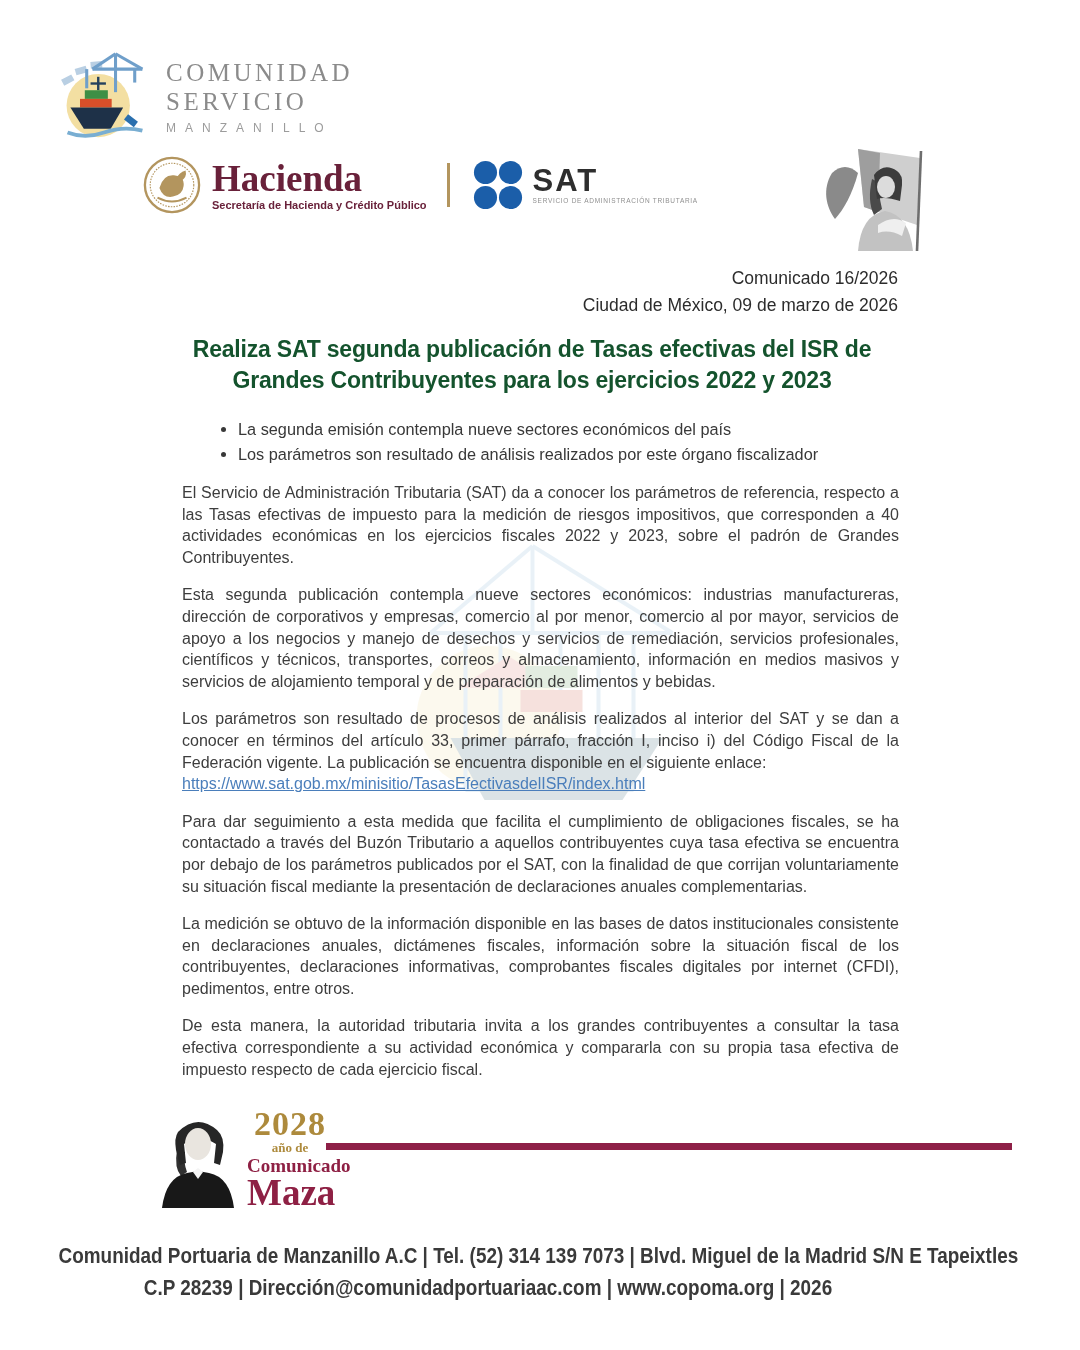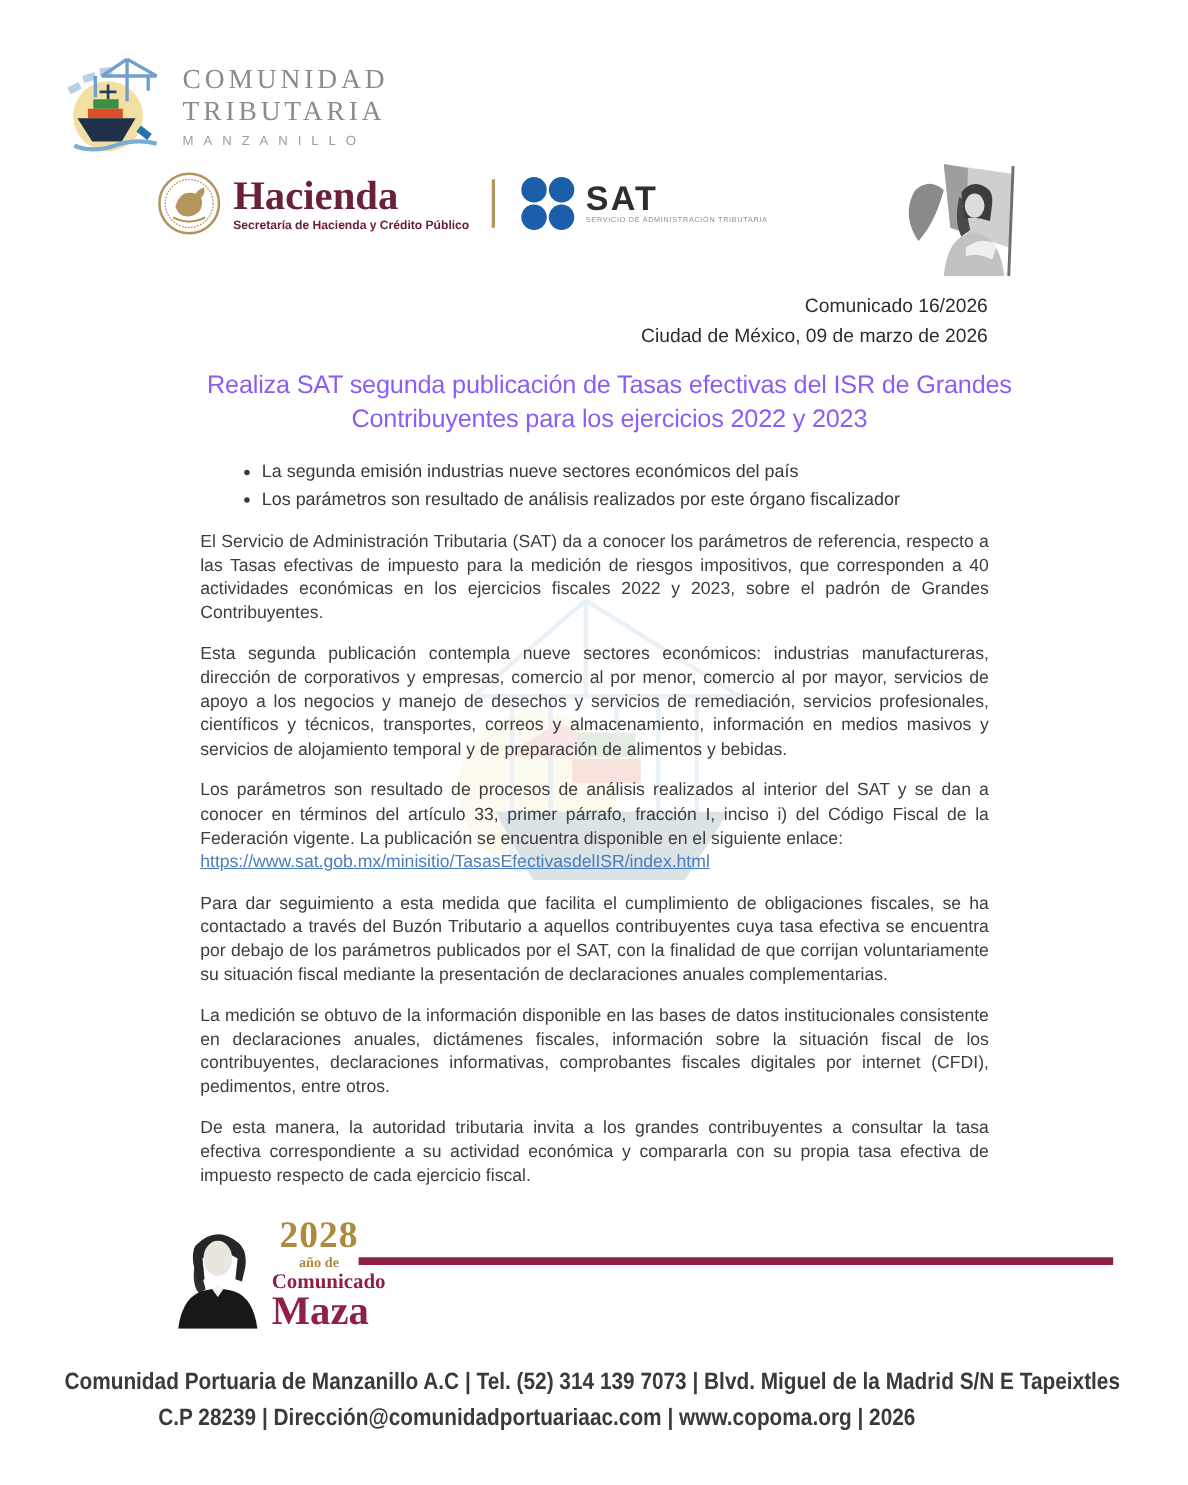--- a/index.html
+++ b/index.html
@@ -37,22 +37,22 @@
   .sat-name { font-weight: 800; font-size: 31px; color: #2e2e2e; letter-spacing: 2px; line-height: 30px; }
   .sat-sub { font-size: 6.5px; color: #8f8f8f; letter-spacing: .7px; margin-top: 1px; }
 
   .flag-img { position: absolute; left: 820px; top: 145px; width: 124px; height: 110px; }
 
   
   .meta { position: absolute; right: 182px; top: 265px; text-align: right; font-size: 17.5px; color: #2c2c2c; line-height: 27px; }
 
   
   .headline {
-    position: absolute; left: 184px; top: 334px; width: 740px;
-    text-align: center; font-size: 23px; font-weight: 400; color: #8b5cf6;
+    position: absolute; left: 162px; top: 334px; width: 740px;
+    text-align: center; font-size: 23px; font-weight: 700; color: #14532d;
     line-height: 31px; letter-spacing: -.2px;
   }
 
   
   .bullets { position: absolute; left: 214px; top: 417px; width: 684px; }
   .bullets ul { margin: 0; padding-left: 24px; }
   .bullets li { font-size: 16.3px; color: #383838; line-height: 25px; }
 
   
   .bodytext { position: absolute; left: 182px; top: 482px; width: 717px; }
@@ -125,21 +125,21 @@
           <path d="M36 37 H52"></path>
       </g>
       <rect x="30" y="44" width="24" height="9" fill="#3e8f45"></rect>
       <rect x="25" y="53" width="33" height="9" fill="#d84f2a"></rect>
       <path d="M15 62 H70 L57 84 H29 Z" fill="#1e3148"></path>
       <path d="M12 88 Q30 95 50 88 T90 86" stroke="#79aed2" stroke-width="4" fill="none"></path>
       <rect x="72" y="72" width="13" height="7" fill="#2a6fae" transform="rotate(38 78 75)"></rect>
     </svg>
     <div class="cp-text">
       <div class="l1">COMUNIDAD</div>
-      <div class="l2">TRIBUTARIA</div>
+      <div class="l2">SERVICIO</div>
       <div class="l3">MANZANILLO</div>
     </div>
   </div>
 
   <div class="gov">
     <svg class="seal" viewBox="0 0 62 62" aria-hidden="true">
       <circle cx="31" cy="31" r="28" fill="none" stroke="#b3955e" stroke-width="2.4"></circle>
       <circle cx="31" cy="31" r="22.5" fill="none" stroke="#b3955e" stroke-width="1.2" stroke-dasharray="1.6 1.3"></circle>
       <path d="M18 34 q4 -14 15 -13 q11 1 10 11 q-1 9 -11 11 q-10 2 -14 -9" fill="#b3955e"></path>
       <path d="M40 27 q7 -4 5 -11 q-7 2 -9 8 Z" fill="#b3955e"></path>
@@ -178,21 +178,21 @@
 
   <div class="meta">
     <div>Comunicado 16/2026</div>
     <div>Ciudad de México, 09 de marzo de 2026</div>
   </div>
 
   <div class="headline">Realiza SAT segunda publicación de Tasas efectivas del ISR de Grandes Contribuyentes para los ejercicios 2022 y 2023</div>
 
   <div class="bullets">
     <ul>
-      <li>La segunda emisión industrias nueve sectores económicos del país</li>
+      <li>La segunda emisión contempla nueve sectores económicos del país</li>
       <li>Los parámetros son resultado de análisis realizados por este órgano fiscalizador</li>
     </ul>
   </div>
 
   <div class="bodytext">
     <p>El Servicio de Administración Tributaria (SAT) da a conocer los parámetros de referencia, respecto a las Tasas efectivas de impuesto para la medición de riesgos impositivos, que corresponden a 40 actividades económicas en los ejercicios fiscales 2022 y 2023, sobre el padrón de Grandes Contribuyentes.</p>
     <p>Esta segunda publicación contempla nueve sectores económicos: industrias manufactureras, dirección de corporativos y empresas, comercio al por menor, comercio al por mayor, servicios de apoyo a los negocios y manejo de desechos y servicios de remediación, servicios profesionales, científicos y técnicos, transportes, correos y almacenamiento, información en medios masivos y servicios de alojamiento temporal y de preparación de alimentos y bebidas.</p>
     <p class="no-gap">Los parámetros son resultado de procesos de análisis realizados al interior del SAT y se dan a conocer en términos del artículo 33, primer párrafo, fracción I, inciso i) del Código Fiscal de la Federación vigente. La publicación se encuentra disponible en el siguiente enlace:</p>
     <div class="link-line">
       <a class="doc-link">https://www.sat.gob.mx/minisitio/TasasEfectivasdelISR/index.html</a>

